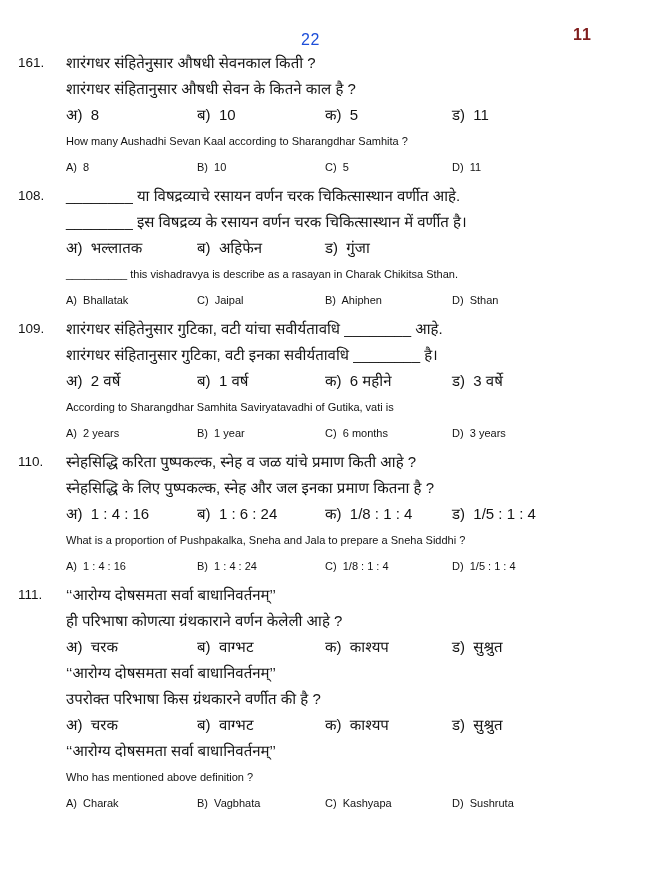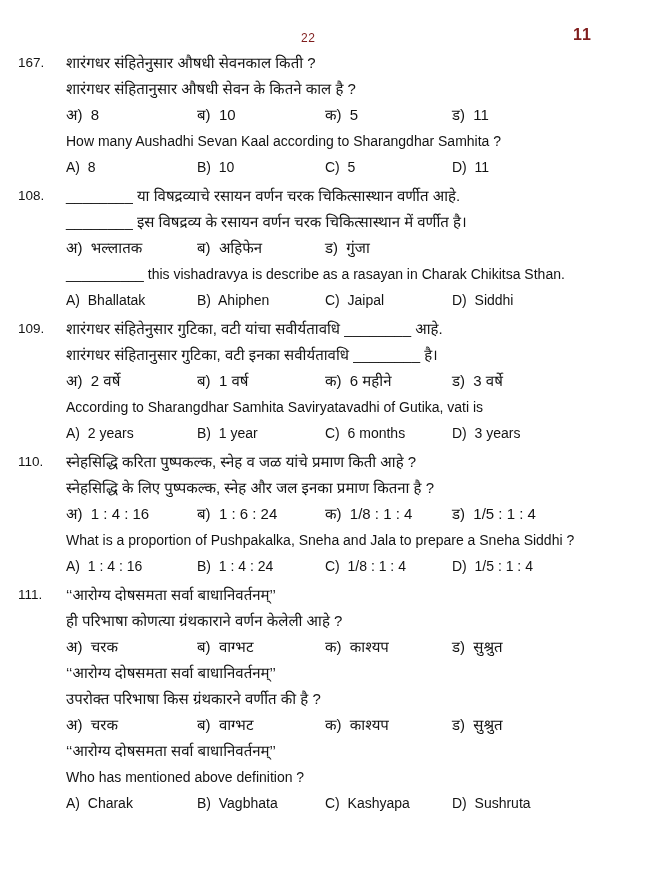--- a/index.html
+++ b/index.html
@@ -17,22 +17,22 @@
   }
   .page {
     position: absolute;
     inset: 0;
     background: #ffffff;
   }
   .pg-center {
     position: absolute;
     top: 31px;
     left: 301px;
-    font-size: 12px;
-    color: #7f1d1d;
+    font-size: 16px;
+    color: #1d4ed8;
     letter-spacing: 0.5px;
   }
   .pg-right {
     position: absolute;
     top: 26px;
     left: 573px;
     font-size: 16px;
     font-weight: bold;
     color: #7f1d1d;
     letter-spacing: 1px;
@@ -60,21 +60,21 @@
     min-width: 0;
     margin-left: 12px;
   }
   .row {
     height: 26px;
     line-height: 26px;
     white-space: pre;
     padding-left: 2px;
   }
   .dev  { font-size: 15px; }
-  .eng  { font-size: 14px; }
+  .eng  { font-size: 11px; }
   .opts {
     display: flex;
     padding-left: 2px;
   }
   .opts .opt { display: inline-block; white-space: pre; }
   .opts .opt:nth-child(1) { width: 131px; }
   .opts .opt:nth-child(2) { width: 128px; }
   .opts .opt:nth-child(3) { width: 127px; }
   .opts .opt:nth-child(4) { flex: 1; }
 </style>
@@ -82,21 +82,21 @@
 <body>
 
 <div class="page">
 
   <div class="pg-center">22</div>
   <div class="pg-right">11</div>
 
   <div class="content">
 
     <div class="question">
-      <div class="qnum">167.</div>
+      <div class="qnum">161.</div>
       <div class="qbody">
         <div class="row dev">शारंगधर संहितेनुसार औषधी सेवनकाल किती ?</div>
         <div class="row dev">शारंगधर संहितानुसार औषधी सेवन के कितने काल है ?</div>
         <div class="row dev opts">
           <span class="opt">अ)  8</span>
           <span class="opt">ब)  10</span>
           <span class="opt">क)  5</span>
           <span class="opt">ड)  11</span>
         </div>
         <div class="row eng">How many Aushadhi Sevan Kaal according to Sharangdhar Samhita ?</div>
@@ -115,23 +115,23 @@
         <div class="row dev">________ या विषद्रव्याचे रसायन वर्णन चरक चिकित्सास्थान वर्णीत आहे.</div>
         <div class="row dev">________ इस विषद्रव्य के रसायन वर्णन चरक चिकित्सास्थान में वर्णीत है।</div>
         <div class="row dev opts">
           <span class="opt">अ)  भल्लातक</span>
           <span class="opt">ब)  अहिफेन</span>
           <span class="opt">ड)  गुंजा</span>
         </div>
         <div class="row eng">__________ this vishadravya is describe as a rasayan in Charak Chikitsa Sthan.</div>
         <div class="row eng opts">
           <span class="opt">A)  Bhallatak</span>
+          <span class="opt">C)  Jaipal</span>
           <span class="opt">B)  Ahiphen</span>
-          <span class="opt">C)  Jaipal</span>
-          <span class="opt">D)  Siddhi</span>
+          <span class="opt">D)  Sthan</span>
         </div>
       </div>
     </div>
 
     <div class="question">
       <div class="qnum">109.</div>
       <div class="qbody">
         <div class="row dev">शारंगधर संहितेनुसार गुटिका, वटी यांचा सवीर्यतावधि ________ आहे.</div>
         <div class="row dev">शारंगधर संहितानुसार गुटिका, वटी इनका सवीर्यतावधि ________ है।</div>
         <div class="row dev opts">

